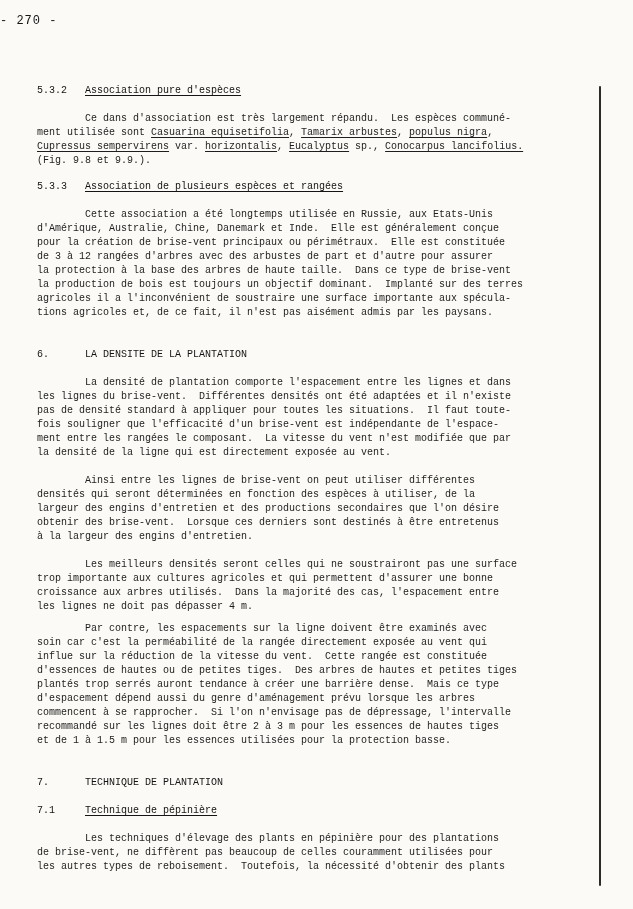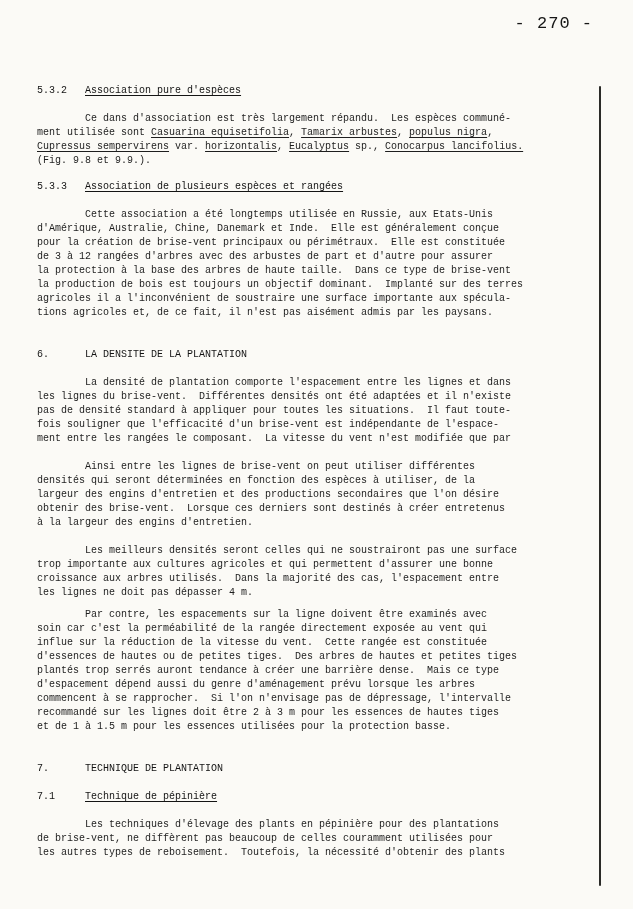--- a/index.html
+++ b/index.html
@@ -11,22 +11,22 @@
     background: #fbfaf6;
     overflow: hidden;
     font-family: "Liberation Mono", "DejaVu Sans Mono", monospace;
     color: #1e1e1e;
   }
   .page-number {
     position: absolute;
     top: 14px;
     left: 0;
     right: 40px;
-    text-align: right;
-    font-size: 17px;
+    text-align: left;
+    font-size: 12px;
     letter-spacing: 1px;
     color: #161616;
   }
   .content {
     position: absolute;
     top: 84px;
     left: 37px;
     width: 578px;
     font-size: 10px;
     line-height: 14px;
@@ -76,26 +76,27 @@
       </div>
       <div class="block heading" style="margin-top: 28px;">
         <div class="line"><span>6.      LA DENSITE DE LA PLANTATION</span></div>
       </div>
       <div class="block paragraph" style="margin-top: 14px;">
         <div class="line"><span>        La densité de plantation comporte l'espacement entre les lignes et dans</span></div>
         <div class="line"><span>les lignes du brise-vent.  Différentes densités ont été adaptées et il n'existe</span></div>
         <div class="line"><span>pas de densité standard à appliquer pour toutes les situations.  Il faut toute-</span></div>
         <div class="line"><span>fois souligner que l'efficacité d'un brise-vent est indépendante de l'espace-</span></div>
         <div class="line"><span>ment entre les rangées le composant.  La vitesse du vent n'est modifiée que par</span></div>
+        <div class="line"><span>la densité de la ligne qui est directement exposée au vent.</span></div>
       </div>
       <div class="block paragraph" style="margin-top: 14px;">
         <div class="line"><span>        Ainsi entre les lignes de brise-vent on peut utiliser différentes</span></div>
         <div class="line"><span>densités qui seront déterminées en fonction des espèces à utiliser, de la</span></div>
         <div class="line"><span>largeur des engins d'entretien et des productions secondaires que l'on désire</span></div>
-        <div class="line"><span>obtenir des brise-vent.  Lorsque ces derniers sont destinés à créer entretenus</span></div>
+        <div class="line"><span>obtenir des brise-vent.  Lorsque ces derniers sont destinés à être entretenus</span></div>
         <div class="line"><span>à la largeur des engins d'entretien.</span></div>
       </div>
       <div class="block paragraph" style="margin-top: 14px;">
         <div class="line"><span>        Les meilleurs densités seront celles qui ne soustrairont pas une surface</span></div>
         <div class="line"><span>trop importante aux cultures agricoles et qui permettent d'assurer une bonne</span></div>
         <div class="line"><span>croissance aux arbres utilisés.  Dans la majorité des cas, l'espacement entre</span></div>
         <div class="line"><span>les lignes ne doit pas dépasser 4 m.</span></div>
       </div>
       <div class="block paragraph" style="margin-top: 8px;">
         <div class="line"><span>        Par contre, les espacements sur la ligne doivent être examinés avec</span></div>

